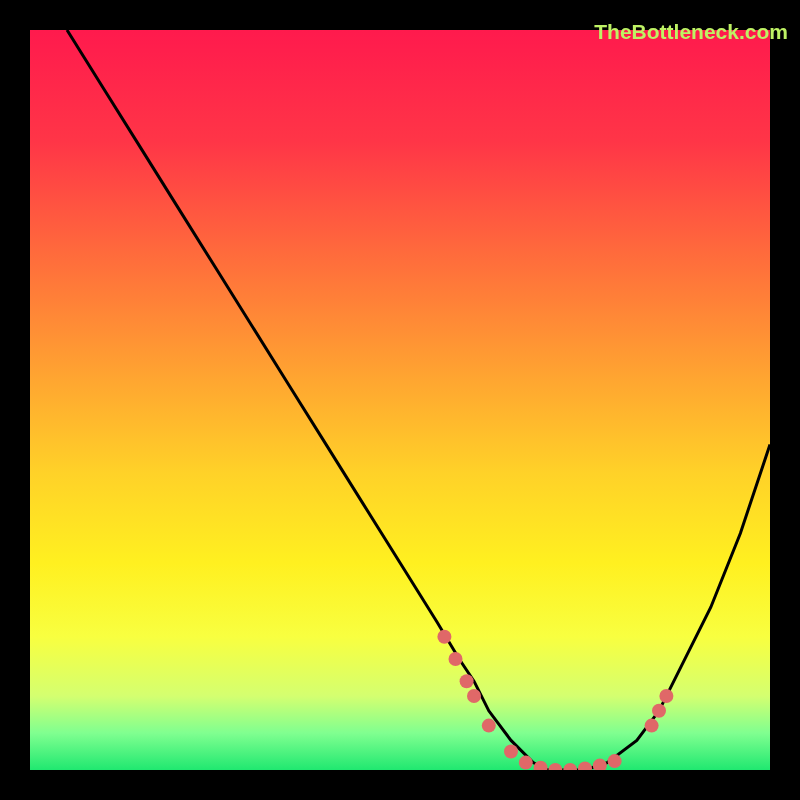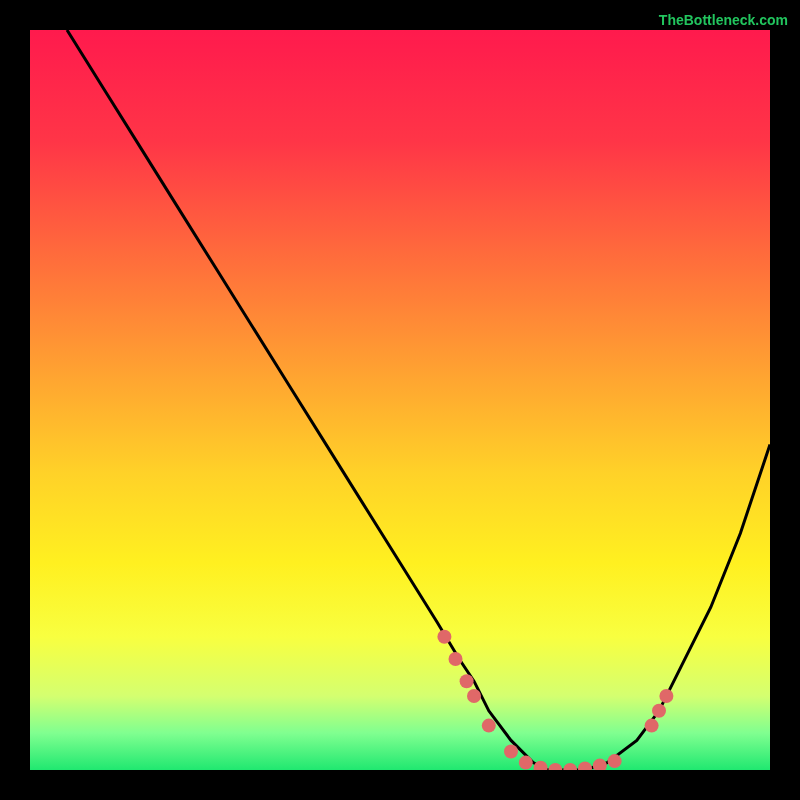--- a/index.html
+++ b/index.html
@@ -12,26 +12,26 @@
   }
   .plot-area {
     position: absolute;
     left: 30px;
     top: 30px;
     width: 740px;
     height: 740px;
   }
   .watermark {
     position: absolute;
-    top: 12px;
+    top: 20px;
     right: 12px;
     font-family: Arial, sans-serif;
-    font-size: 14px;
+    font-size: 21px;
     font-weight: bold;
-    color: #22c55e;
+    color: #bef264;
     z-index: 10;
   }
   svg { display: block; }
 </style>
 </head>
 <body>
 
 <div class="chart-container">
   <div class="watermark">TheBottleneck.com</div>
   <div class="plot-area">

